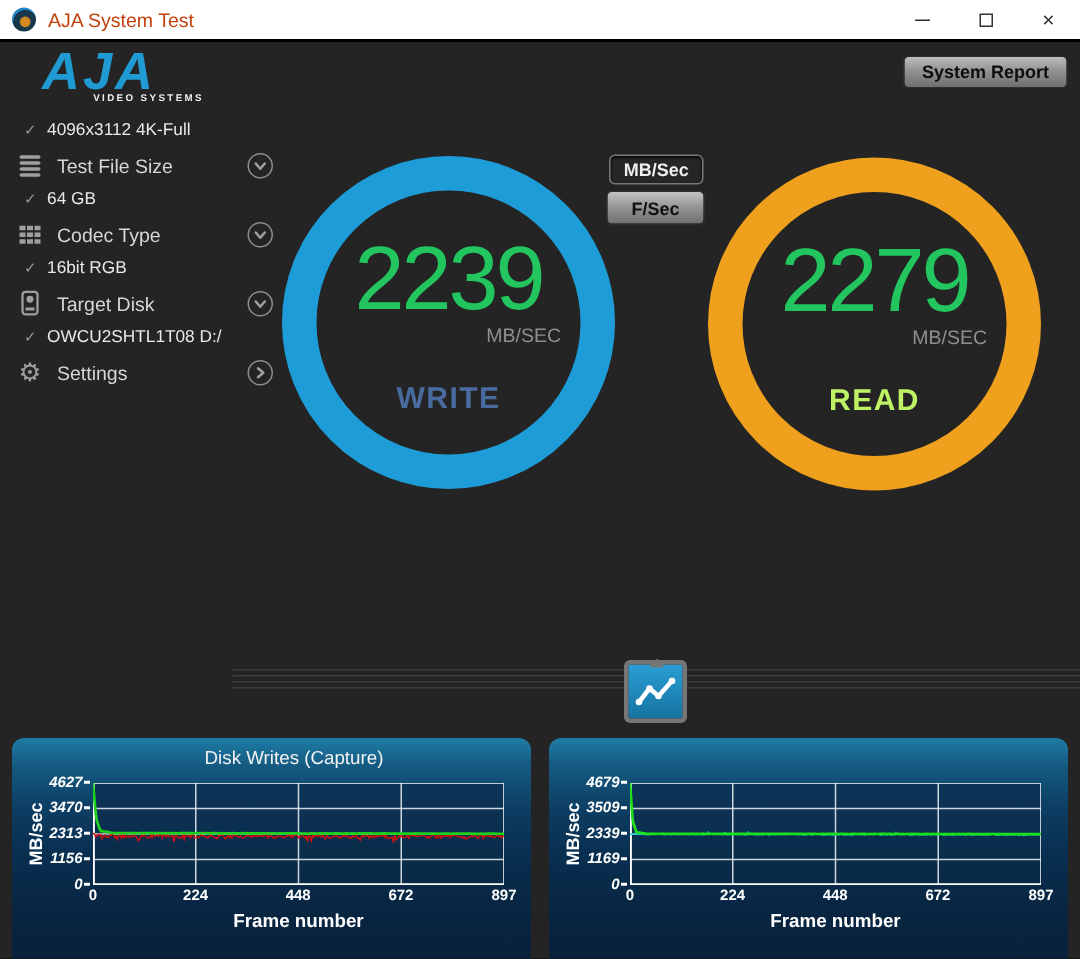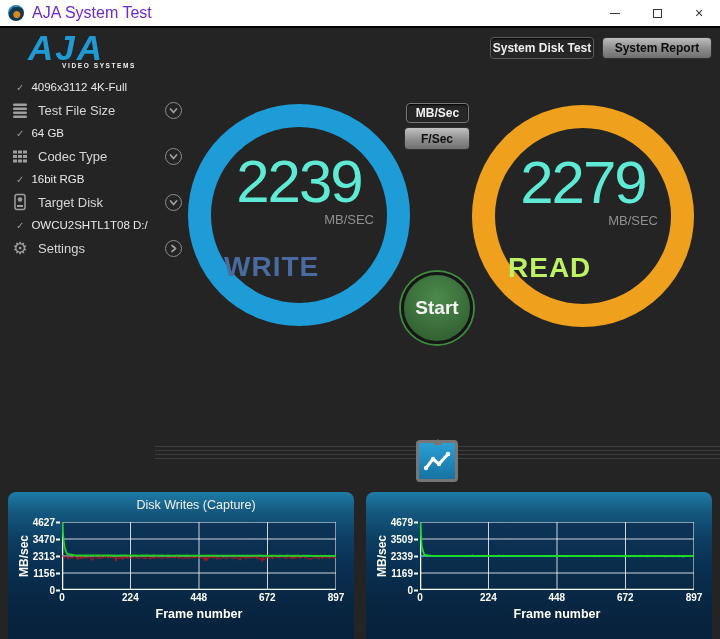--- a/index.html
+++ b/index.html
@@ -5,21 +5,21 @@
   * { margin:0; padding:0; box-sizing:border-box; }
   html,body { width:720px; height:639px; overflow:hidden; }
   body { font-family:"Liberation Sans", sans-serif; background:#000; }
   #app { position:relative; width:720px; height:639px; background:#242424; }
 
   
   #titlebar { position:absolute; left:0; top:0; width:720px; height:28px;
     background:#ffffff; border-bottom:2px solid #000; display:flex; align-items:center; }
   #app-icon { width:16px; height:16px; border-radius:50%; margin:0 8px 0 8px;
     background:radial-gradient(circle at 55% 60%, #d78922 0 3px, #17374a 4px 60%, #1e86c4 61% 100%); }
-  #title-text { font-size:16px; color:#6d28d9; }
+  #title-text { font-size:13px; color:#c2410c; }
   #win-controls { margin-left:auto; display:flex; height:28px; }
   .win-btn { width:42px; height:28px; display:flex; align-items:center; justify-content:center; cursor:default; }
   .glyph-min { width:10px; height:1px; background:#333; display:block; }
   .glyph-max { width:9px; height:9px; border:1px solid #333; display:block; }
   .glyph-close { font-size:14px; color:#333; line-height:1; }
 
   
   #logo { position:absolute; left:12px; top:31px; width:108px;margin-left:16px; }
   #logo-main { font-size:35px; font-weight:bold; font-style:italic; letter-spacing:2px;
     color:#1f9ad2; line-height:0.95; }
@@ -43,24 +43,24 @@
   .sb-check { color:#9a9a9a; font-size:10px; margin-right:7px; }
   .gear-glyph { font-size:17px; line-height:1; }
 
   
   .gauge { position:absolute; border-radius:50%; }
   #gauge-write { left:188px; top:104px; width:222px; height:222px; border:23px solid #1e9cd7; }
   #gauge-read  { left:472px; top:105px; width:222px; height:222px; border:23px solid #efa11e; }
   .gauge-inner { position:absolute; inset:0; display:flex; flex-direction:column;
     align-items:center; justify-content:center; padding-top:4px; }
   .gauge-col { display:flex; flex-direction:column; width:150px; }
-  .gauge-value { font-size:60px; font-weight:400; letter-spacing:-2px; color:#5eead4;
+  .gauge-value { font-size:60px; font-weight:400; letter-spacing:-2px; color:#22c55e;
     text-align:center; line-height:1; }
   .gauge-unit { font-size:13px; color:#8f8f8f; text-align:right; margin-top:0px; }
-  .gauge-label { font-size:28px; font-weight:bold; margin-top:24px; letter-spacing:1px; }
+  .gauge-label { font-size:20px; font-weight:bold; text-align:center; margin-top:24px; letter-spacing:1px; }
 
   
   .unit-btn { position:absolute; border-radius:4px; font-size:12px; font-weight:bold;
     display:flex; align-items:center; justify-content:center; cursor:default; }
   #btn-mbsec { left:406px; top:103px; width:63px; height:20px; background:#262626; color:#efefef;
     border:1px solid #787878; box-shadow:inset 0 1px 2px #000; }
   #btn-fsec { left:404px; top:127px; width:66px; height:23px; color:#111;
     background:linear-gradient(180deg,#c2c2c2 0%,#8e8e8e 55%,#707070 100%); border:1px solid #2e2e2e; }
 
   
@@ -83,21 +83,21 @@
     background:linear-gradient(180deg,#1e7ca6 0%,#155a81 12%,#0d3e63 30%,#093052 48%,#082541 75%,#07203a 100%);padding-left:30px; }
   #panel-writes { left:8px; }
   #panel-reads { left:366px; }
   .panel-title { text-align:center; padding-top:6px; font-size:12.5px; color:#f2f2f2; }
   .ylabel { position:absolute; left:-24px; top:57px; width:80px; height:14px; text-align:center;
     font-size:12px; font-weight:bold; color:#fff; transform:rotate(-90deg); }
   .plot-svg { position:absolute; left:54px; top:30px; width:274px; height:68px;
     background:linear-gradient(180deg,#0d3458 0%,#082945 100%); display:block; }
   .yticks { position:absolute; left:10px; top:30px; width:42px; height:68px; }
   .ytick { position:absolute; right:0; transform:translateY(-50%); font-size:10px; font-weight:bold;
-    color:#fff; white-space:nowrap; }
+    color:#fff; white-space:nowrap;font-style:italic; }
   .ytick::after { content:""; display:inline-block; width:4px; height:2px; background:#fff;
     margin-left:1px; vertical-align:middle; }
   .xticks { position:absolute; left:54px; top:100px; width:274px; height:12px; }
   .xtick { position:absolute; transform:translateX(-50%); font-size:10px; font-weight:bold; color:#fff; }
   .xlabel { position:absolute; left:54px; top:115px; width:274px; text-align:center;
     font-size:12.5px; font-weight:bold; color:#fff; }
 </style>
 </head>
 <body>
 
@@ -117,21 +117,20 @@
           <span class="glyph-close">×</span>
         </div>
     </div>
   </div>
 
   <div id="logo">
     <div id="logo-main">AJA</div>
     <div id="logo-sub">VIDEO SYSTEMS</div>
   </div>
 
-  <div id="btn-disk-test" class="hdr-btn">System Disk Test</div>
   <div id="btn-report" class="hdr-btn">System Report</div>
 
   <div id="sidebar">
       <div class="sb-value">
         <span class="sb-check">✓</span>
         <span>4096x3112 4K-Full</span>
       </div>
       <div class="sb-item">
         <span class="sb-icon">
           <svg width="18" height="18" viewBox="0 0 18 18">
@@ -229,23 +228,20 @@
         <div class="gauge-value">2279</div>
         <div class="gauge-unit">MB/SEC</div>
         <div class="gauge-label" id="read-label" style="color: #bef264;">READ</div>
       </div>
     </div>
   </div>
 
   <div id="btn-mbsec" class="unit-btn">MB/Sec</div>
   <div id="btn-fsec" class="unit-btn">F/Sec</div>
 
-  <div id="start-btn">
-    <span id="start-label">Start</span>
-  </div>
 
   <div class="divider-line" style="top:446px"></div>
   <div class="divider-line" style="top:450px"></div>
   <div class="divider-line" style="top:454px"></div>
   <div class="divider-line" style="top:458px"></div>
 
   <div id="graph-toggle">
     <svg viewBox="0 0 36 36" width="36" height="36">
       <polyline points="7,25 14,16 20,21 29,11" fill="none" stroke="#ffffff" stroke-width="3" stroke-linecap="round" stroke-linejoin="round"></polyline>
       <circle cx="7" cy="25" r="2.2" fill="#fff"></circle>

